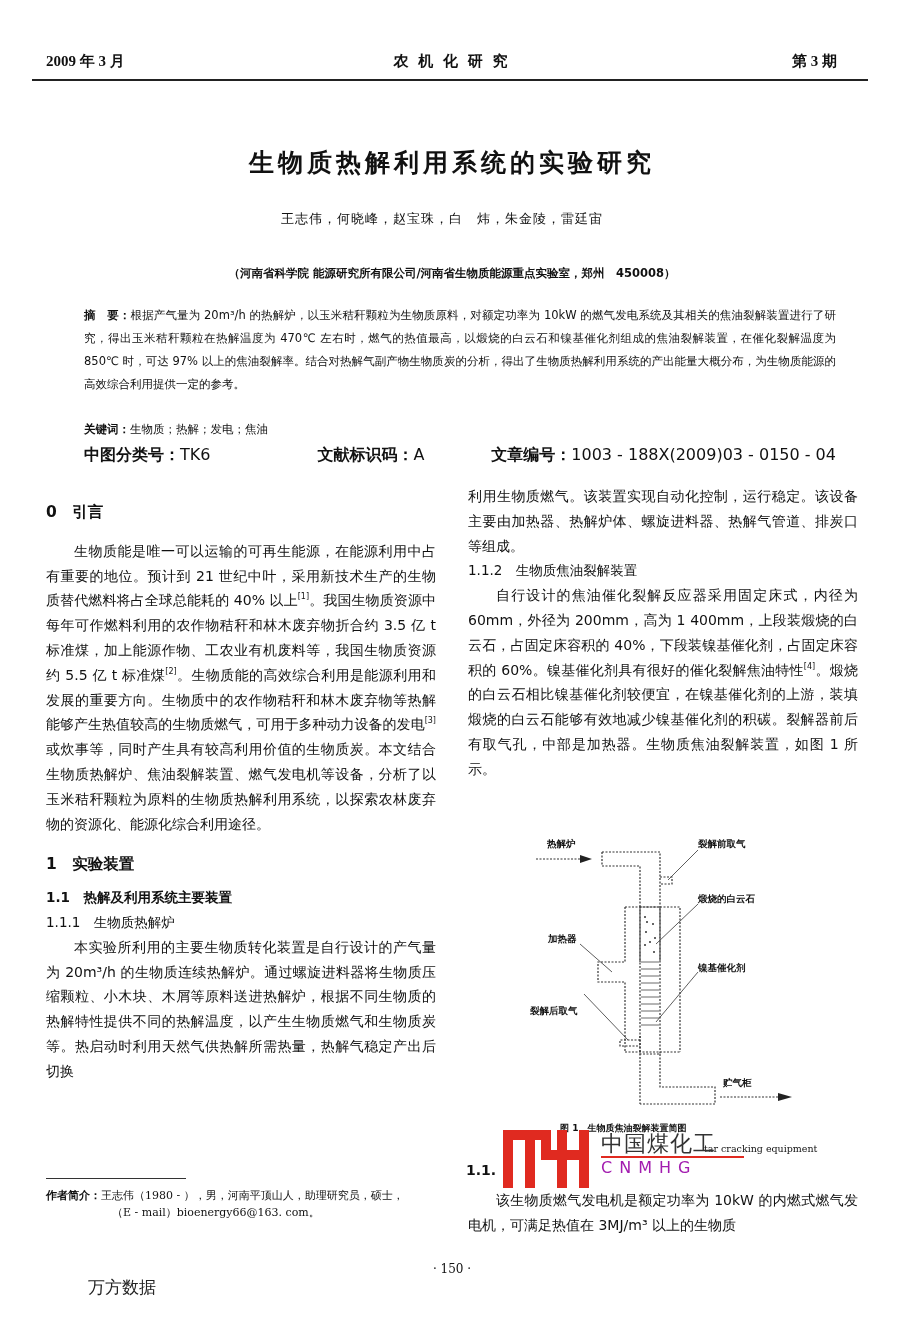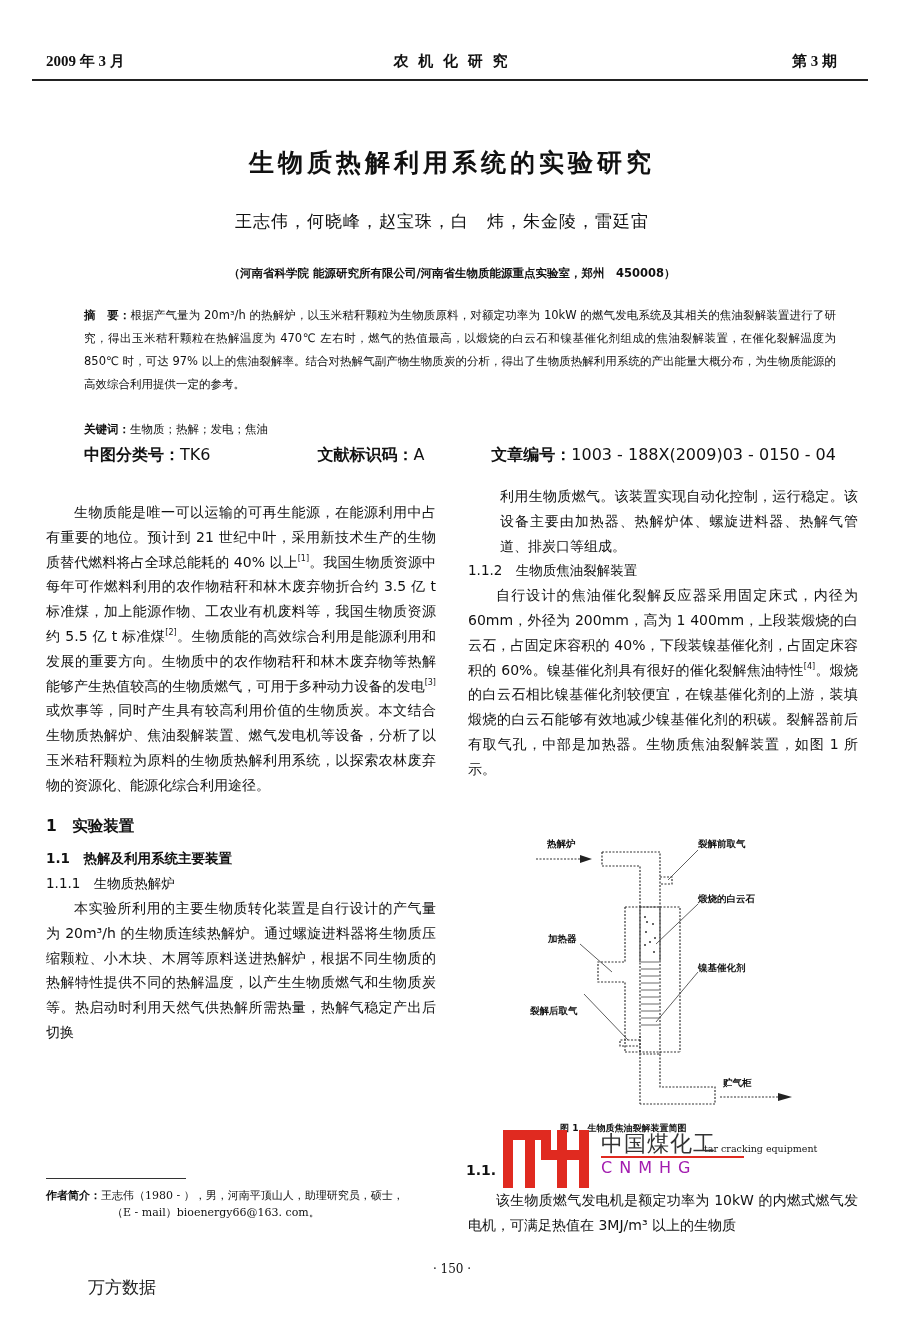--- a/index.html
+++ b/index.html
@@ -3,30 +3,30 @@
 <meta charset="utf-8">
 <style>
   html, body { margin:0; padding:0; background:#ffffff; }
   body { width:904px; height:1320px; position:relative; overflow:hidden;
          font-family:"DejaVu Serif", serif; color:#111; }
   .abs { position:absolute; }
   .hdr { top:52px; font-size:15px; font-weight:bold; font-family:Liberation Serif, serif; }
   .hdr-rule { left:32px; top:79px; width:836px; height:2px; background:#222; }
   .title { left:0; width:904px; top:146px; text-align:center; font-size:25px; font-weight:bold;
            letter-spacing:4px; font-family:"DejaVu Sans", sans-serif; }
-  .authors { left:0; width:884px; top:210px; text-align:center; font-size:17px; letter-spacing:1px; font-family:"DejaVu Sans", sans-serif;}
+  .authors { left:0; width:884px; top:210px; text-align:center; font-size:13px; letter-spacing:1px; font-family:"DejaVu Sans", sans-serif;}
   .affil { left:0; width:904px; top:266px; text-align:center; font-size:11.5px; font-weight:bold; font-family:"DejaVu Sans", sans-serif;}
   .abstract { left:84px; top:304px; width:752px; font-size:11.5px; line-height:23px; font-family:"DejaVu Sans", sans-serif; text-align:justify; }
   .abstract b { font-weight:bold; }
   .meta-row { left:84px; top:422px; width:752px; font-size:11.5px; font-family:"DejaVu Sans", sans-serif; }
   .meta-row2 { left:84px; top:445px; width:752px; font-size:16px; font-family:"DejaVu Sans", sans-serif; display:flex; justify-content:space-between; }
   .meta-row2 span b, .meta-row b { font-weight:bold; }
   .col { font-size:14px; line-height:24.8px; text-align:justify; font-family:"DejaVu Sans", sans-serif; }
   .col p { margin:0; text-indent:2em; }
-  .col .noind { text-indent:0;margin-left:32px; }
+  .col .noind { text-indent:0; }
   .h1 { font-size:15.5px; font-weight:bold; margin:0; font-family:"DejaVu Sans", sans-serif; }
   .h2 { font-size:13.5px; font-weight:bold; margin:0; font-family:"DejaVu Sans", sans-serif; }
   .h3 { font-size:13.5px; margin:0; font-family:"DejaVu Sans", sans-serif; }
   sup { font-size:8px; vertical-align:super; line-height:0; }
   .leftcol { left:46px; top:500px; width:390px; }
   .rightcol { left:468px; top:484px; width:390px; }
   .foot-rule { left:46px; top:1178px; width:140px; height:1px; background:#333; }
   .foot { left:46px; top:1187px; font-size:11px; line-height:17px; font-family:"DejaVu Serif", serif; }
   .foot b { font-family:"DejaVu Sans", sans-serif; }
   .pageno { left:400px; top:1262px; width:104px; text-align:center; font-size:12px; }
@@ -58,20 +58,21 @@
 <div class="abs meta-row">
   <b>关键词：</b><span>生物质；热解；发电；焦油</span>
 </div>
 <div class="abs meta-row2">
   <span><b>中图分类号：</b><span>TK6</span></span>
   <span style="margin-left:40px;"><b>文献标识码：</b><span>A</span></span>
   <span><b>文章编号：</b><span>1003 - 188X(2009)03 - 0150 - 04</span></span>
 </div>
 
 <div class="abs col leftcol">
+  <div class="h1" style="margin-bottom:14px;">0　引言</div>
   <p><span>生物质能是唯一可以运输的可再生能源，在能源利用中占有重要的地位。预计到 21 世纪中叶，采用新技术生产的生物质替代燃料将占全球总能耗的 40% 以上</span><sup>[1]</sup><span>。我国生物质资源中每年可作燃料利用的农作物秸秆和林木废弃物折合约 3.5 亿 t 标准煤，加上能源作物、工农业有机废料等，我国生物质资源约 5.5 亿 t 标准煤</span><sup>[2]</sup><span>。生物质能的高效综合利用是能源利用和发展的重要方向。生物质中的农作物秸秆和林木废弃物等热解能够产生热值较高的生物质燃气，可用于多种动力设备的发电</span><sup>[3]</sup><span>或炊事等，同时产生具有较高利用价值的生物质炭。本文结合生物质热解炉、焦油裂解装置、燃气发电机等设备，分析了以玉米秸秆颗粒为原料的生物质热解利用系统，以探索农林废弃物的资源化、能源化综合利用途径。</span></p>
   <div class="h1" style="margin-top:16px;margin-bottom:8px;">1　实验装置</div>
   <div class="h2">1.1　热解及利用系统主要装置</div>
   <div class="h3">1.1.1　生物质热解炉</div>
   <p>本实验所利用的主要生物质转化装置是自行设计的产气量为 20m³/h 的生物质连续热解炉。通过螺旋进料器将生物质压缩颗粒、小木块、木屑等原料送进热解炉，根据不同生物质的热解特性提供不同的热解温度，以产生生物质燃气和生物质炭等。热启动时利用天然气供热解所需热量，热解气稳定产出后切换</p>
 </div>
 
 <div class="abs col rightcol">
   <p class="noind">利用生物质燃气。该装置实现自动化控制，运行稳定。该设备主要由加热器、热解炉体、螺旋进料器、热解气管道、排炭口等组成。</p>
   <div class="h3">1.1.2　生物质焦油裂解装置</div>

